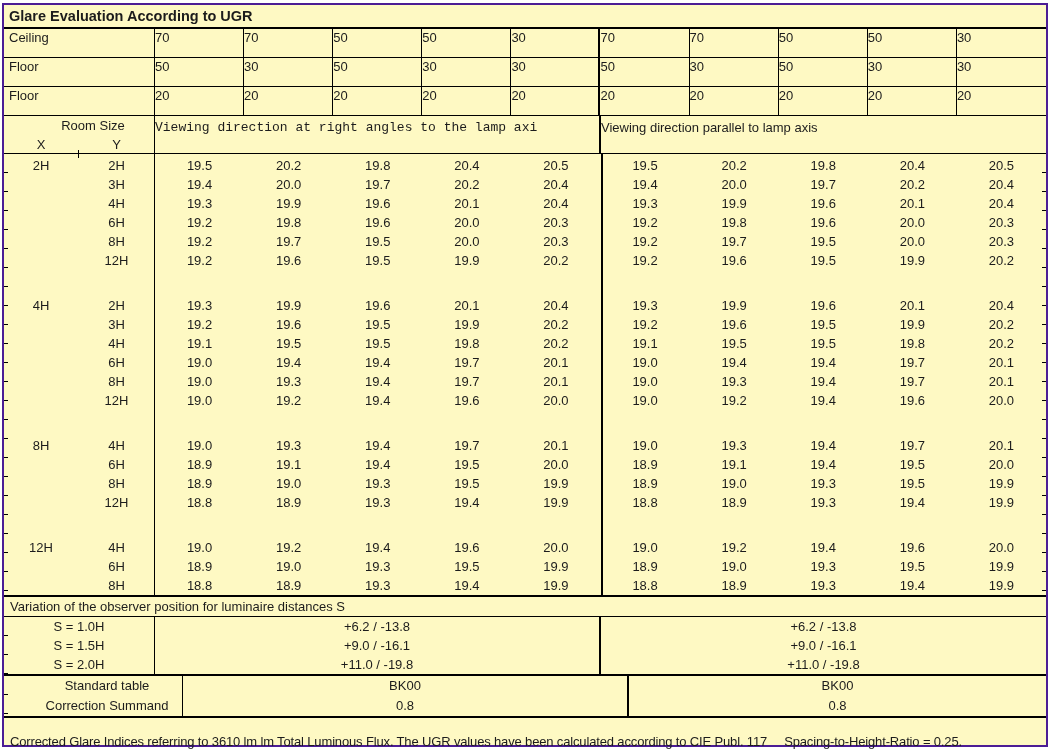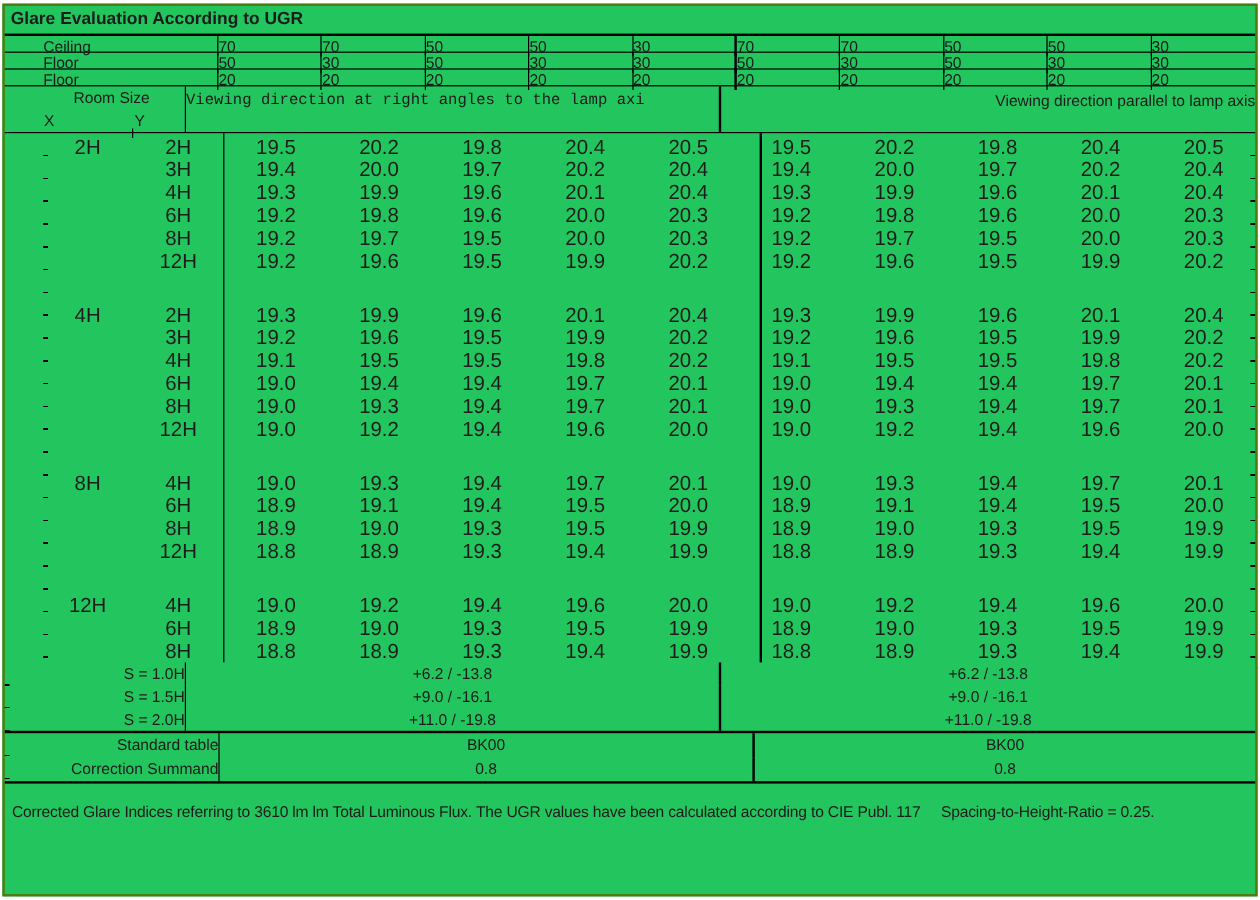--- a/index.html
+++ b/index.html
@@ -5,52 +5,52 @@
   * { box-sizing: border-box; margin: 0; padding: 0; }
   html,body { width: 1050px; height: 750px; background: #ffffff; }
   body {
     font-family: "Liberation Sans", "DejaVu Sans", sans-serif;
     color: #1c1c1c;
     position: relative;
   }
   .frame {
     position: absolute; left: 2px; top: 3px;
     width: 1046px; height: 744px;
-    border: 2px solid #4d7c0f;
+    border: 2px solid #4c1d95;
     display: flex; flex-direction: column;
-    background: #22c55e;
+    background: #fef9c3;
   }
   .title-row {
     height: 25px; border-bottom: 2px solid #000;
     font-size: 14.5px; font-weight: bold; line-height: 22px;
     padding-left: 5px;
   }
   
   .srow {
     display: grid; grid-template-columns: 151px repeat(10, 1fr);
-    height: 14px; border-bottom: 1.5px solid #000;
-    font-size: 13px; line-height: 17px; padding-left: 27px;
+    height: 29px; border-bottom: 1.5px solid #000;
+    font-size: 13px; line-height: 17px;
   }
   .srow .lbl { padding-left: 5px; border-right: 1.5px solid #000; }
   .srow .val { text-align: left; border-right: 1.5px solid #000; }
   .srow .val.mid { border-right-width: 2.5px; }
   .srow .val.last { border-right: none; }
   
   .hdr {
     height: 39px; border-bottom: 1.5px solid #000;
     display: grid; grid-template-columns: 151px 446px 1fr;
     font-size: 13px;
   }
   .hdr .rs { border-right: 1.5px solid #000; text-align: center; position: relative; }
   .hdr .rs .rst { line-height: 20px; padding-left: 28px; }
   .hdr .rs .xy { display: grid; grid-template-columns: 74px 77px; line-height: 17px; }
   .hdr .vd  { border-right: 2.5px solid #000; text-align: left; padding-top: 4px; font-family: Liberation Mono, monospace; }
-  .hdr .vd2 { text-align: right; padding-top: 4px; }
+  .hdr .vd2 { text-align: left; padding-top: 4px; }
   
-  .data { height: 441px; position: relative; padding-top: 2px; font-size: 17px; margin-left: 32px; }
+  .data { height: 441px; position: relative; padding-top: 2px; font-size: 13px; }
   .vline1 { position: absolute; top: 0; bottom: 0; left: 149.5px; width: 1.5px; background: #000; }
   .vline2 { position: absolute; top: 0; bottom: 0; left: 596.5px; width: 2.5px; background: #000; }
   .xytick { position: absolute; left: 73.5px; top: -4px; width: 1.5px; height: 8px; background: #000; }
   .ticks {
     position: absolute; top: 17.5px; bottom: 0; width: 4px;
     background: repeating-linear-gradient(to bottom, #000 0 1.3px, transparent 1.3px 19px);
   }
   .ticks.left { left: 0; } .ticks.right { right: 0; }
   .block { margin-bottom: 26px; }
   .block:last-child { margin-bottom: 0; }
@@ -60,21 +60,21 @@
   .vhead {
     height: 22.5px; border-top: 2px solid #000; border-bottom: 1.5px solid #000;
     font-size: 13px; line-height: 19px; padding-left: 6px;
   }
   .vsec { border-bottom: 2px solid #000; position: relative; }
   .ssec { border-bottom: 2px solid #000; position: relative; }
   .vsec .ticks, .ssec .ticks { top: 18px; }
   .vrow { display: grid; grid-template-columns: 151px 446px 1fr; height: 19px; line-height: 19px; font-size: 13px; }
   .ssec .vrow { height: 20px; line-height: 20px; margin-left: 28px; }
   .vrow div { text-align: center; }
-  .vrow .c1 { border-right: 1.5px solid #000; text-align: right; }
+  .vrow .c1 { border-right: 1.5px solid #000; }
   .vrow .c2 { border-right: 2.5px solid #000; }
   
   .footer { flex: 1; padding: 16px 6px; font-size: 13px; letter-spacing: -0.15px; line-height: 15px; }
   .footer .ratio { margin-left: 17px; }
 </style>
 </head>
 <body>
 
 <div class="frame">
 
@@ -409,20 +409,21 @@
           <div>19.9</div>
           <div>18.8</div>
           <div>18.9</div>
           <div>19.3</div>
           <div>19.4</div>
           <div>19.9</div>
         </div>
       </div>
     </div>
 
+  <div class="vhead">Variation of the observer position for luminaire distances S</div>
 
   <div class="vsec" id="variation-rows">
     <div class="ticks left"></div>
   <div class="vrow">
         <div class="c1">S = 1.0H</div>
         <div class="c2">+6.2 / -13.8</div>
         <div>+6.2 / -13.8</div>
       </div>
       <div class="vrow">
         <div class="c1">S = 1.5H</div>

